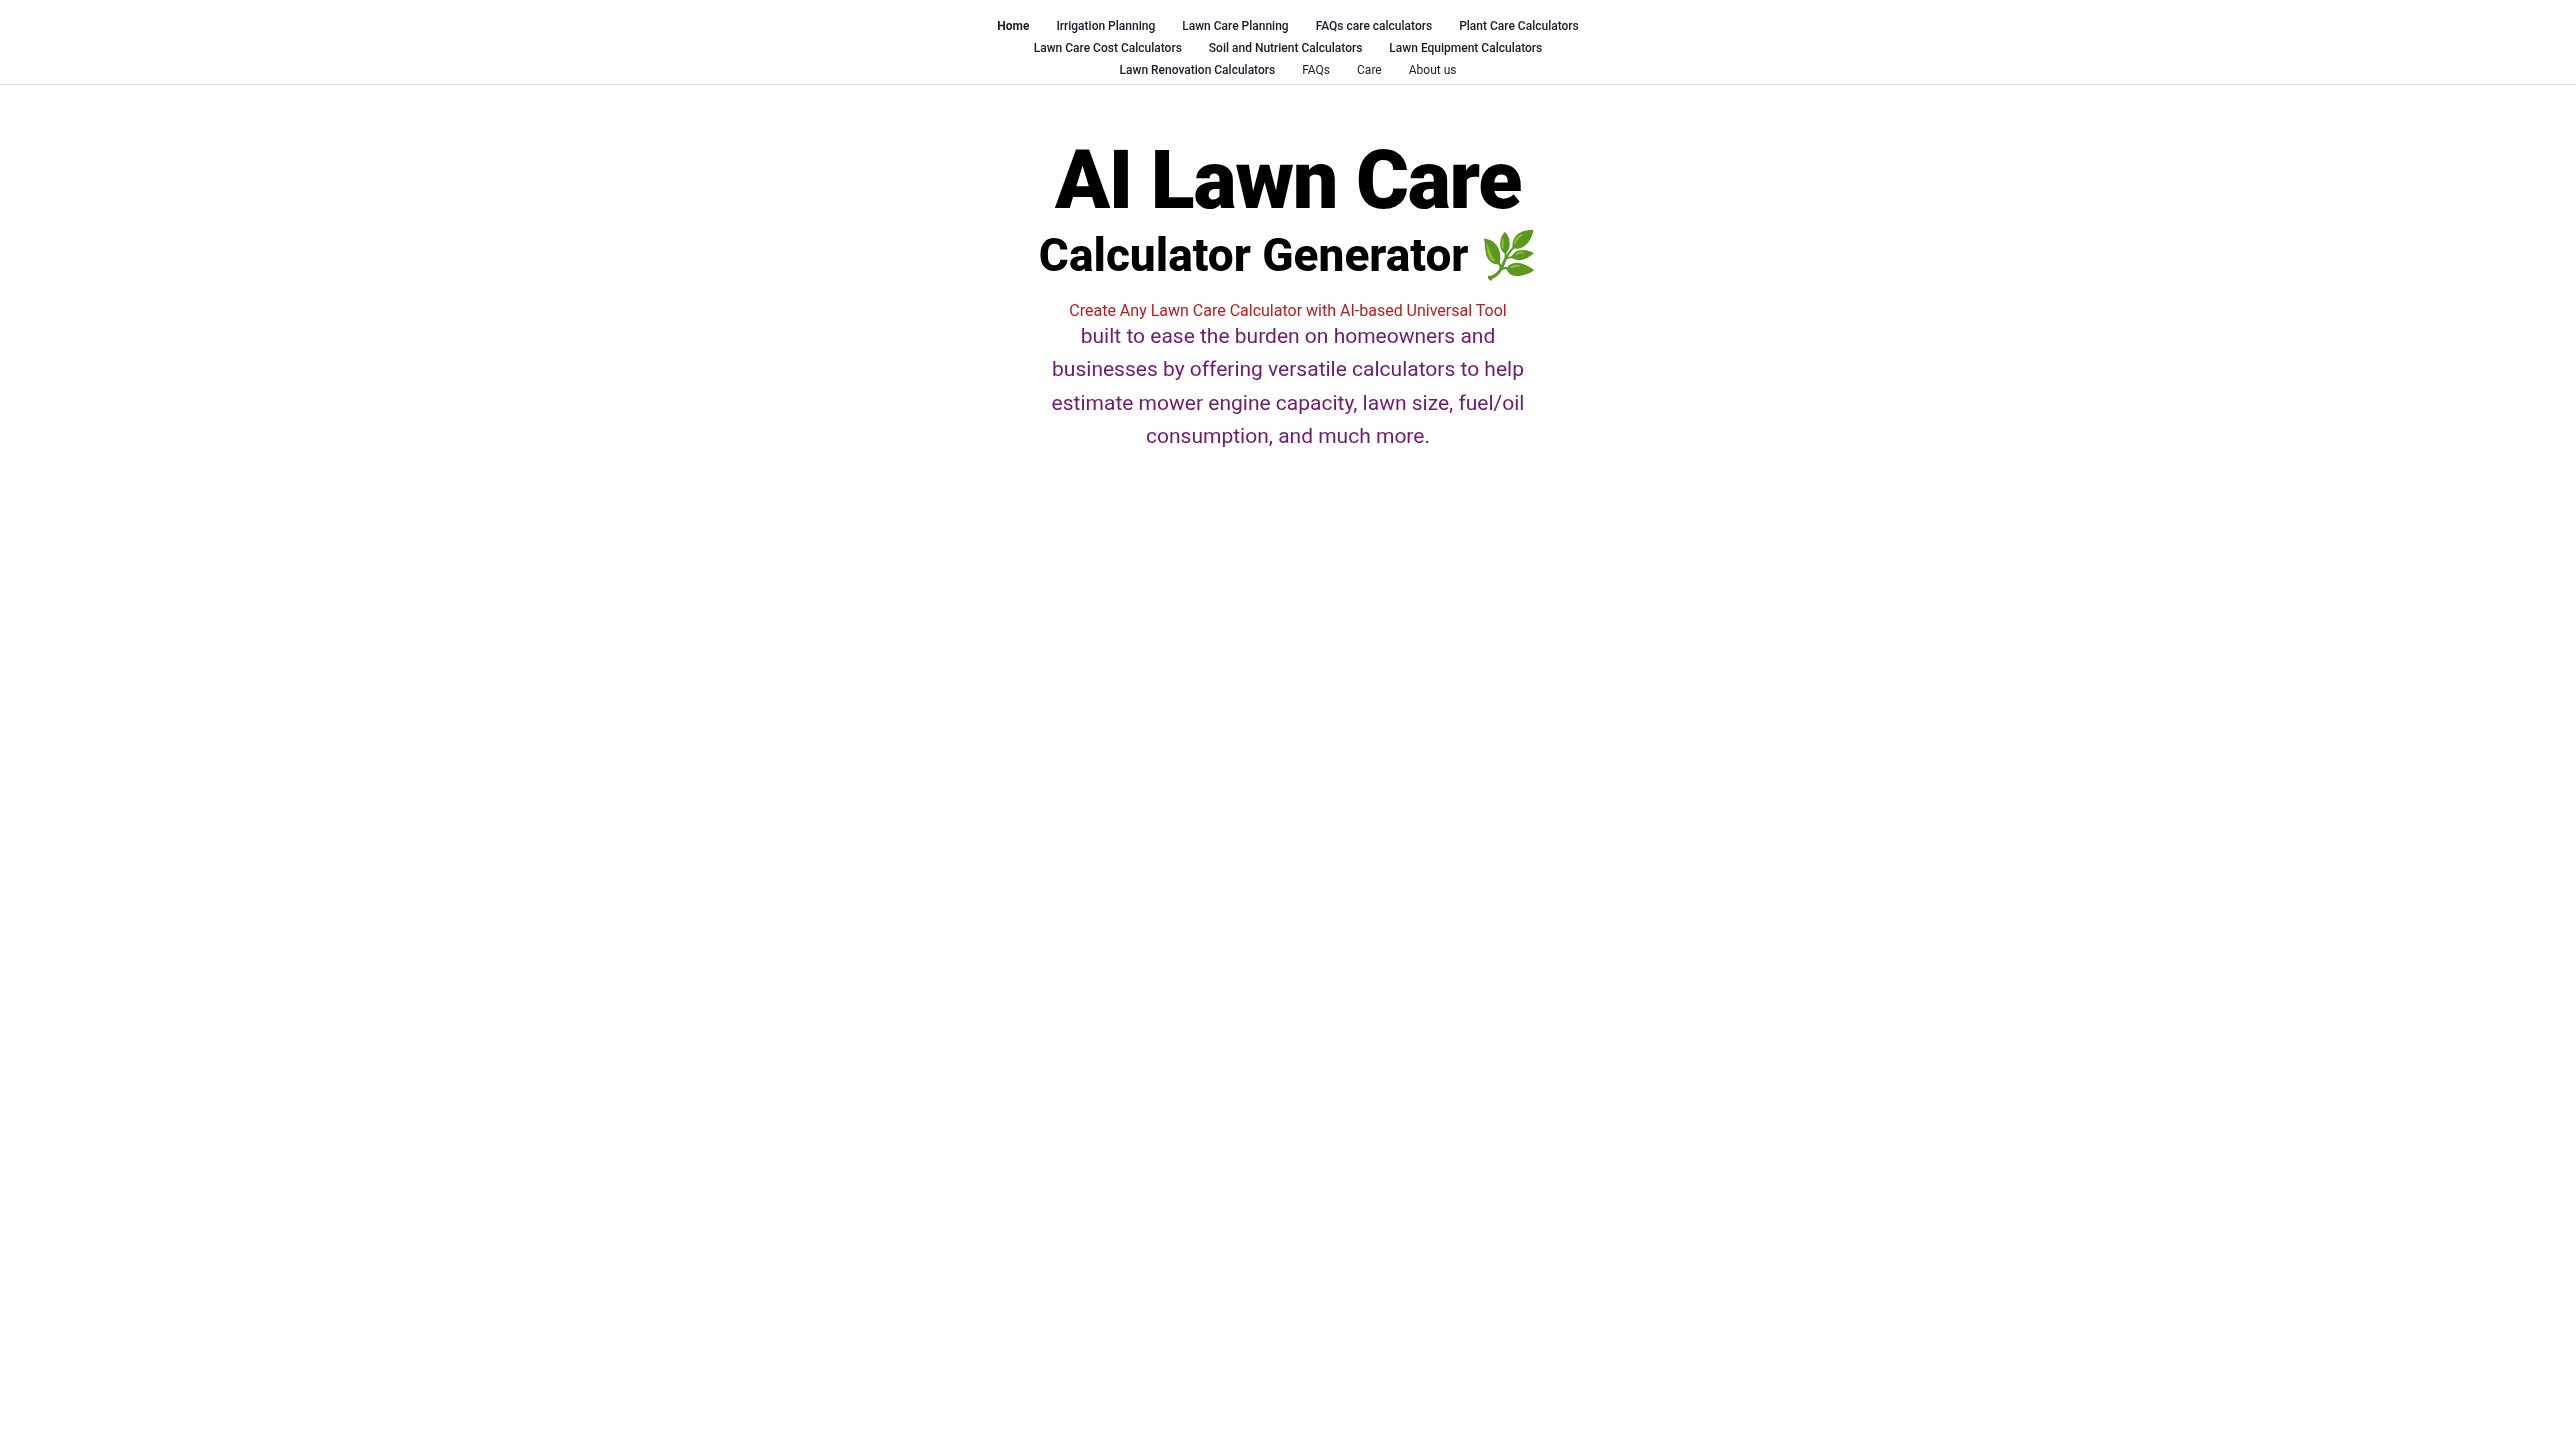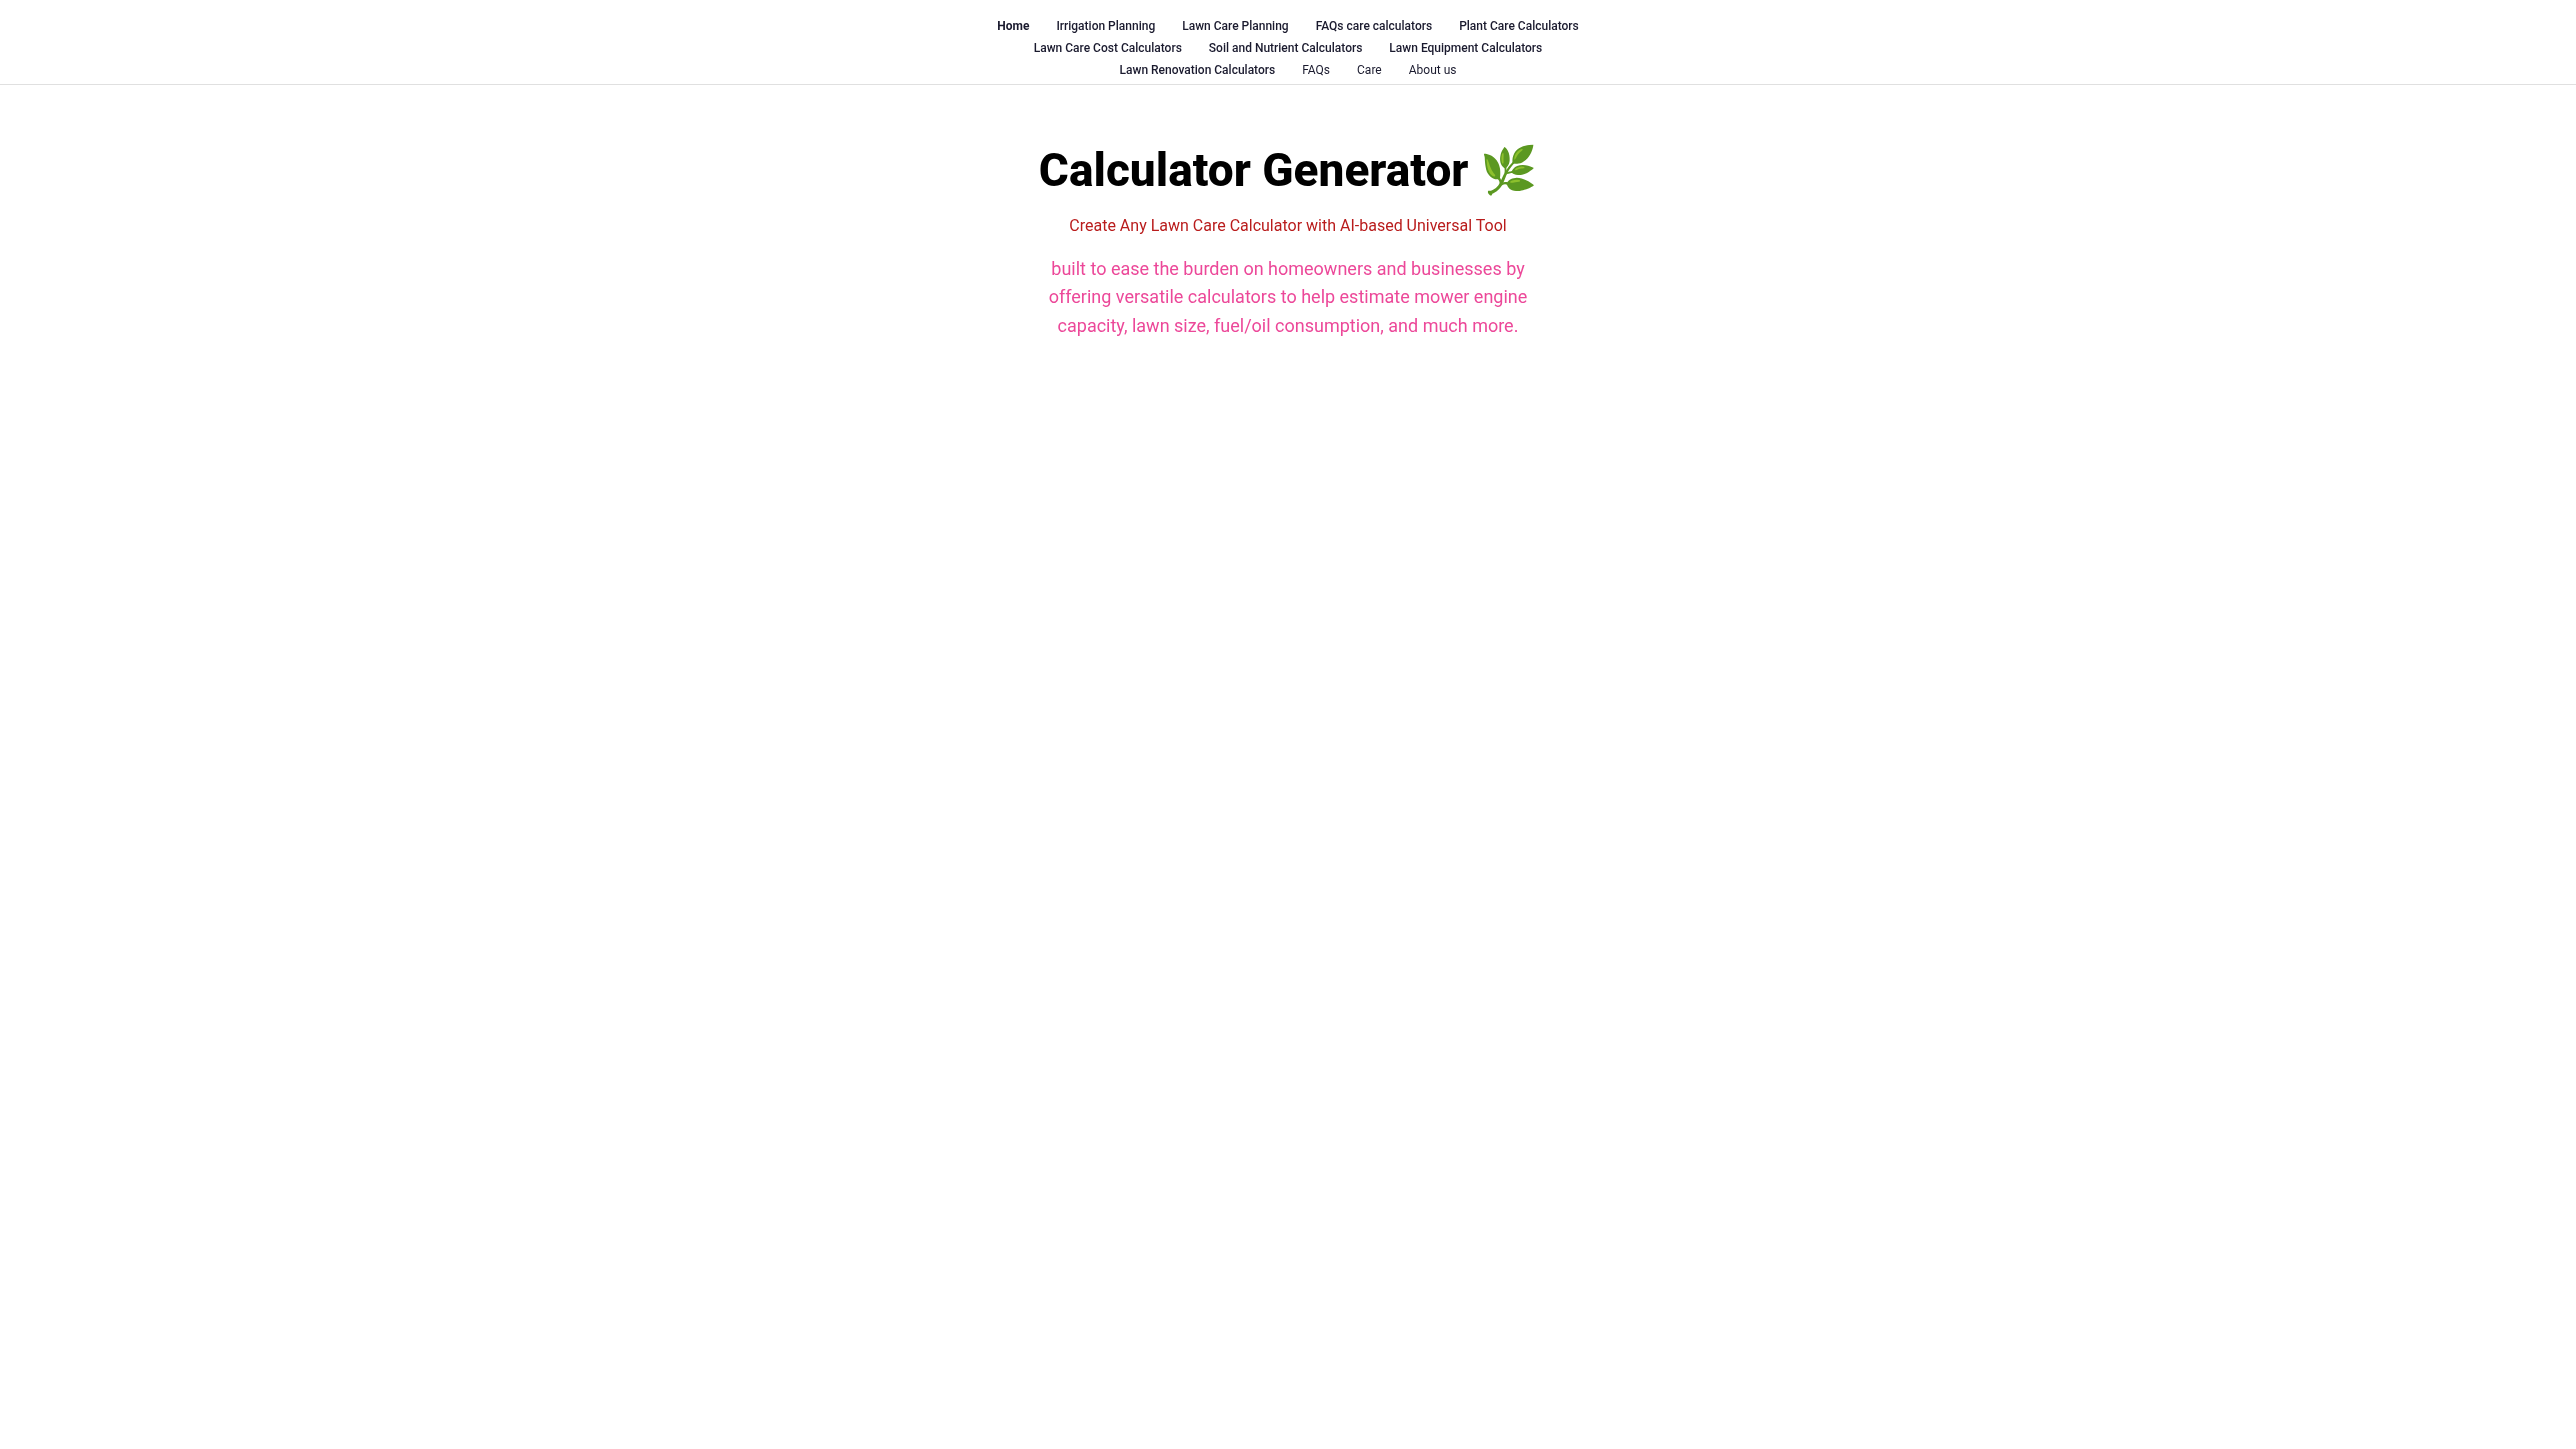--- a/index.html
+++ b/index.html
@@ -74,24 +74,23 @@
 
     .hero-tagline {
       font-size: 16px;
       font-weight: 400;
       color: #b91c1c;
       margin-top: 20px;
       max-width: 470px;
     }
 
     .hero-description {
-      font-size: 18px;
+      font-size: 21px;
       font-weight: 400;
-      color: #ec4899;
-      margin-top: 20px;
+      color: #701a75;
       max-width: 523px;
       line-height: 1.6;
     }
 
     .divider {
       width: 100%;
       height: 0.7px;
       background: #e0e0e0;
     }
   </style>
@@ -115,17 +114,18 @@
     <a class="nav-link">Lawn Renovation Calculators</a>
     <a class="nav-link bold">FAQs</a>
     <a class="nav-link bold">Care</a>
     <a class="nav-link bold">About us</a>
   </div>
 </nav>
 
 <div class="divider"></div>
 
 <section class="hero">
+  <h1 class="hero-title">AI Lawn Care</h1>
   <h2 class="hero-subtitle">Calculator Generator 🌿</h2>
   <p class="hero-tagline">Create Any Lawn Care Calculator with AI-based Universal Tool</p>
   <p class="hero-description">built to ease the burden on homeowners and businesses by offering versatile calculators to help estimate mower engine capacity, lawn size, fuel/oil consumption, and much more.</p>
 </section>
 
 
 </body></html>

